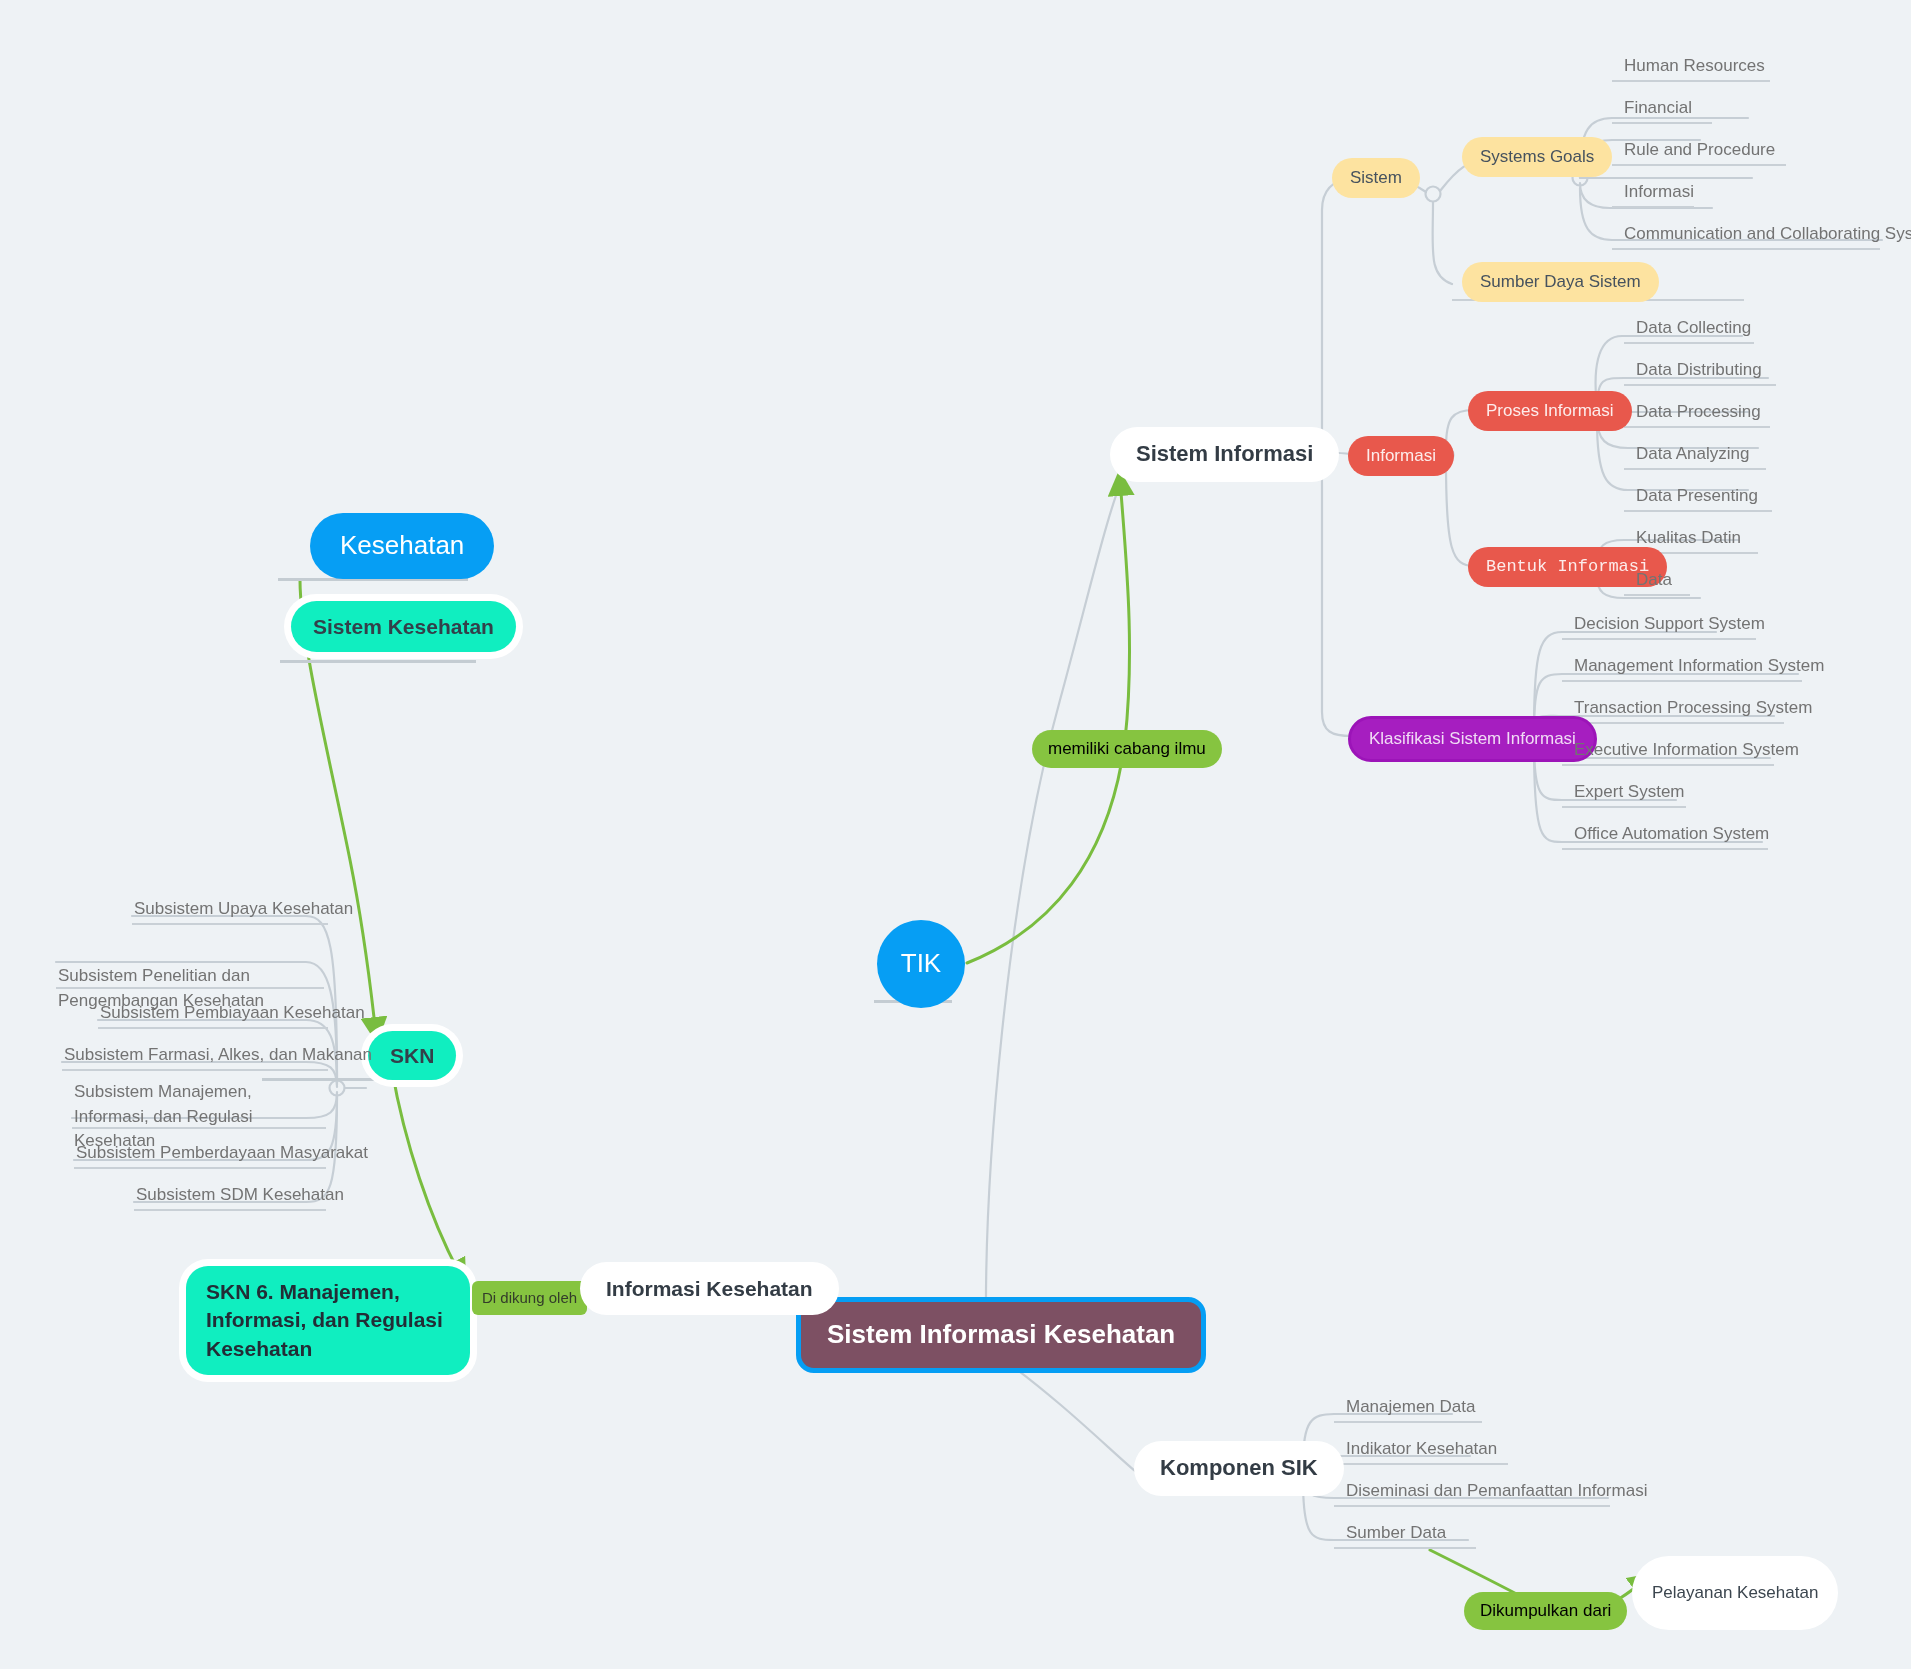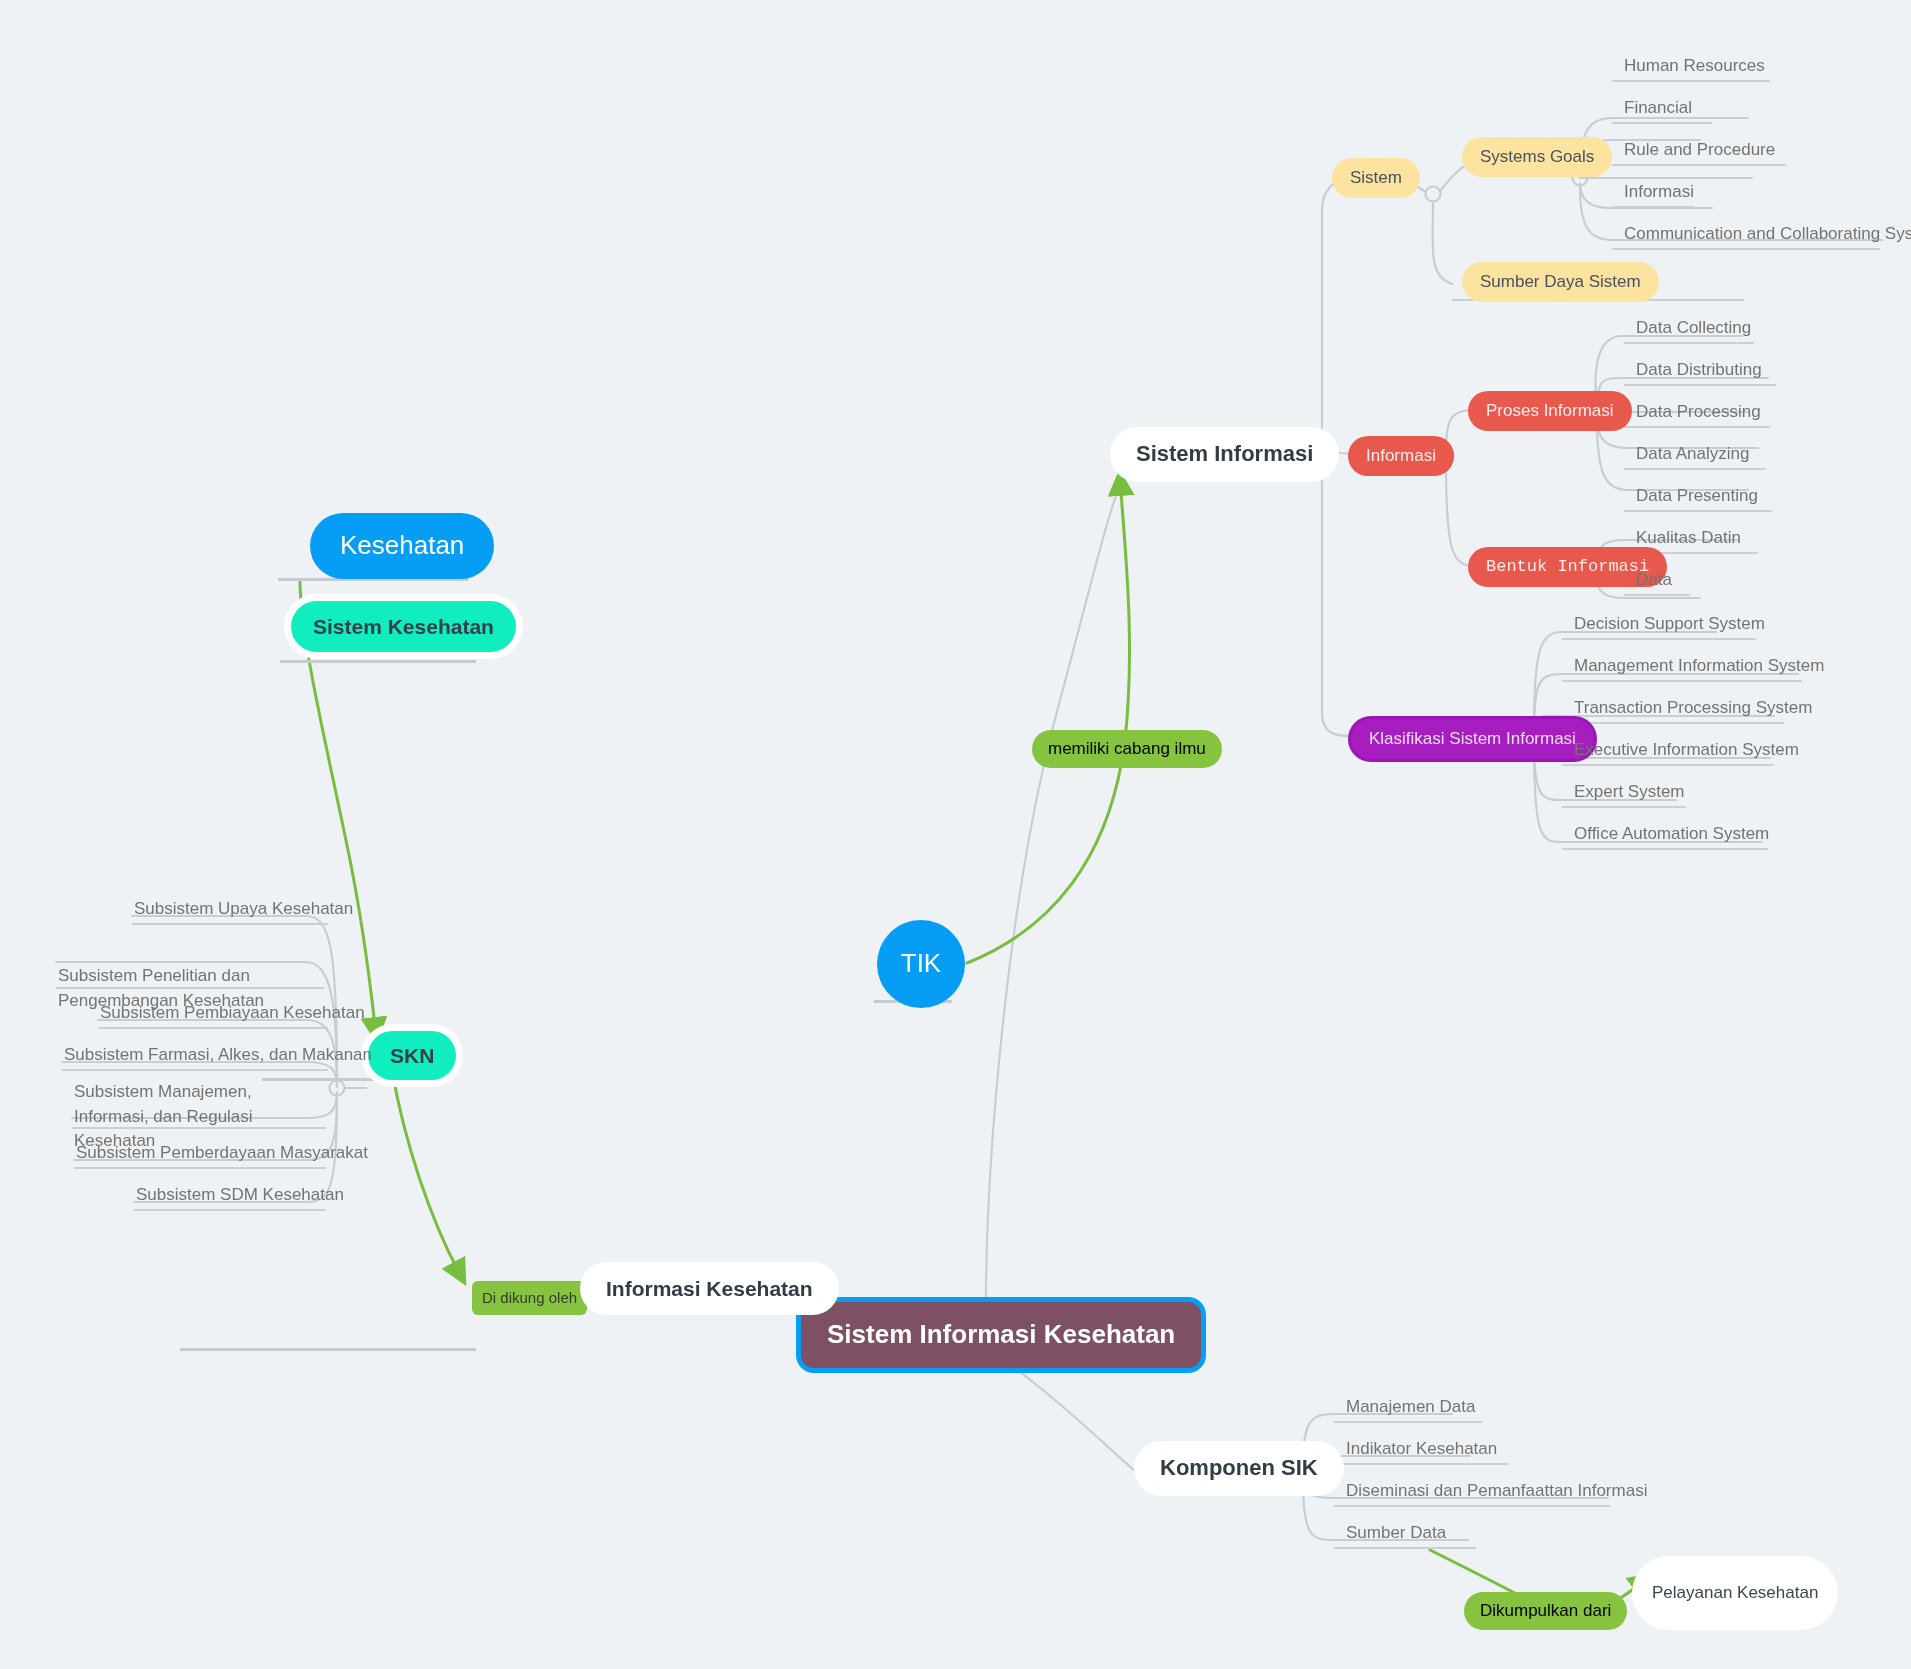--- a/index.html
+++ b/index.html
@@ -277,20 +277,22 @@
   <div class="node pill pill-mint-sm" style="left:368px; top:1031px;">SKN</div>
 
   <div class="node leaf" style="left:128px; top:896px;">Subsistem Upaya Kesehatan</div>
   <div class="node leaf multiline" style="left:52px; top:938px; width:276px;margin-top:24px;">Subsistem Penelitian dan Pengembangan Kesehatan</div>
   <div class="node leaf" style="left:94px; top:1000px;">Subsistem Pembiayaan Kesehatan</div>
   <div class="node leaf" style="left:58px; top:1042px;">Subsistem Farmasi, Alkes, dan Makanan</div>
   <div class="node leaf multiline" style="left:68px; top:1078px; width:262px;">Subsistem Manajemen, Informasi, dan Regulasi Kesehatan</div>
   <div class="node leaf" style="left:70px; top:1140px;">Subsistem Pemberdayaan Masyarakat</div>
   <div class="node leaf" style="left:130px; top:1182px;">Subsistem SDM Kesehatan</div>
 
+  <div class="node pill pill-mint-box" style="left:186px; top:1266px; width:284px;">SKN 6. Manajemen, Informasi,
+dan Regulasi Kesehatan</div>
   <div class="node pill pill-green-sm" style="left:472px; top:1281px;">Di dikung oleh</div>
   <div class="node pill pill-white" style="left:580px; top:1262px; font-size:21px;">Informasi Kesehatan</div>
 
   <div class="node pill pill-white" style="left:1134px; top:1441px; font-size:22px;">Komponen SIK</div>
 
   <div class="node leaf" style="left:1340px; top:1394px;">Manajemen Data</div>
   <div class="node leaf" style="left:1340px; top:1436px;">Indikator Kesehatan</div>
   <div class="node leaf" style="left:1340px; top:1478px;">Diseminasi dan Pemanfaattan Informasi</div>
   <div class="node leaf" style="left:1340px; top:1520px;">Sumber Data</div>
 

